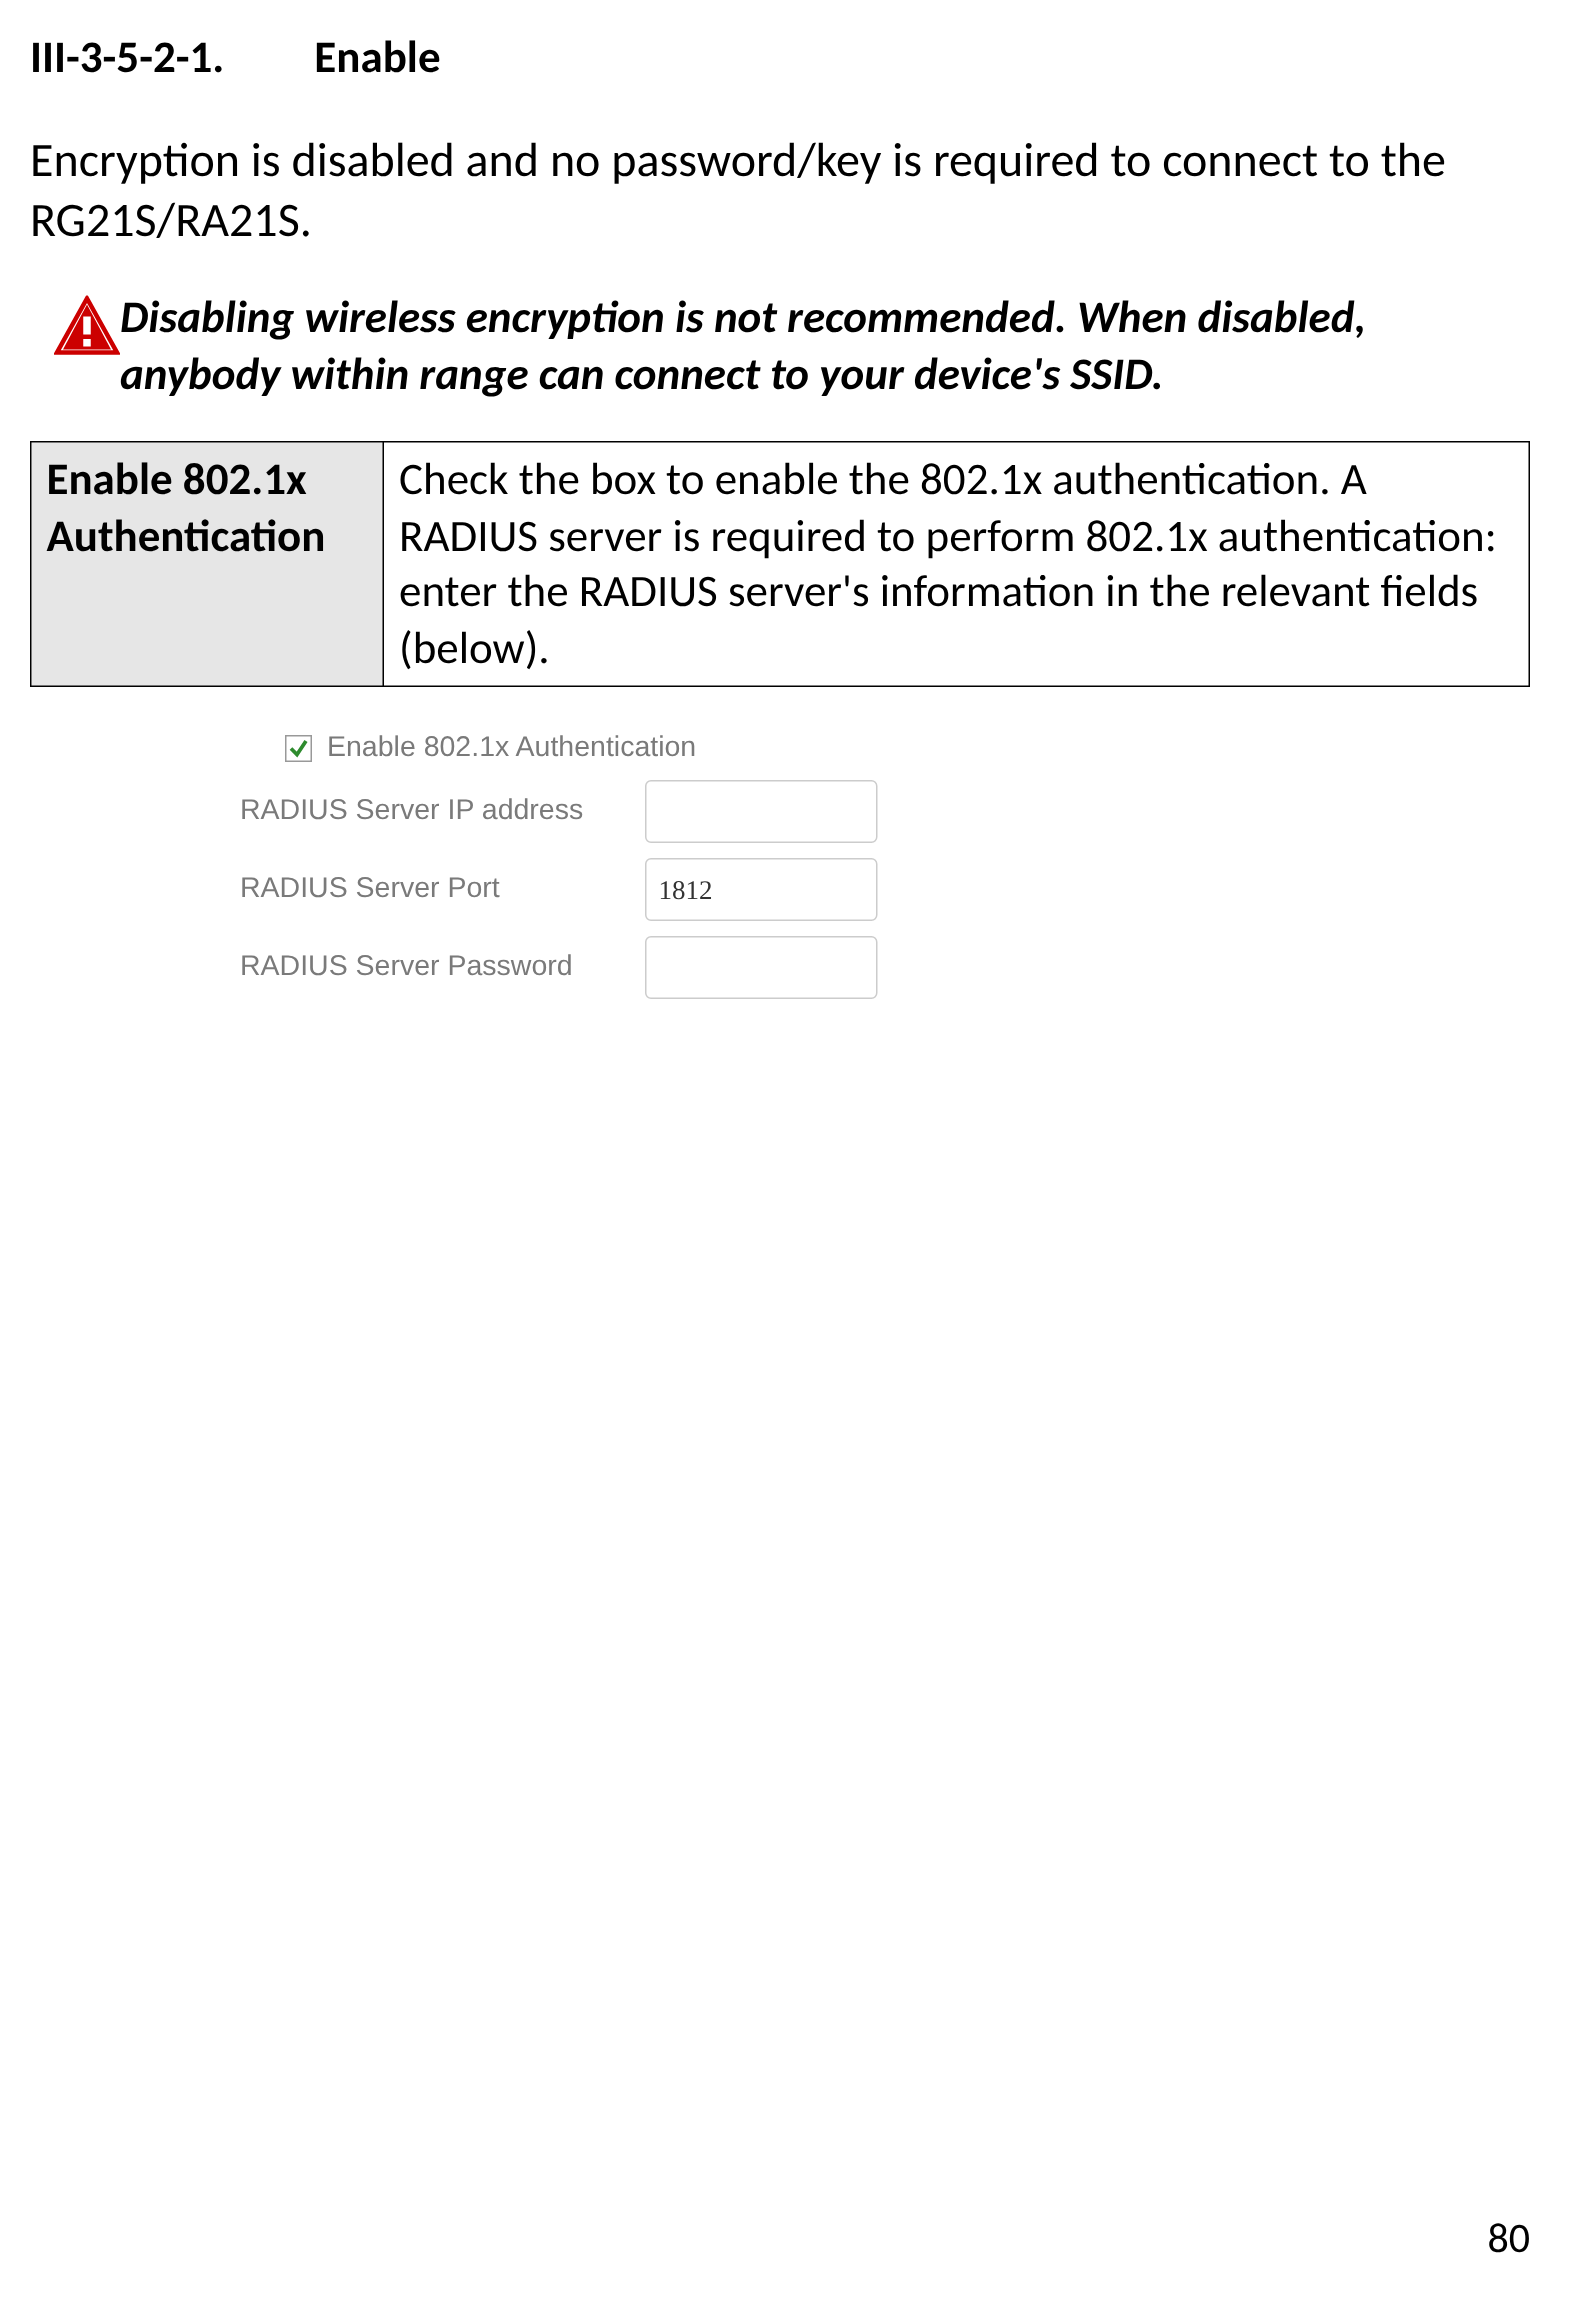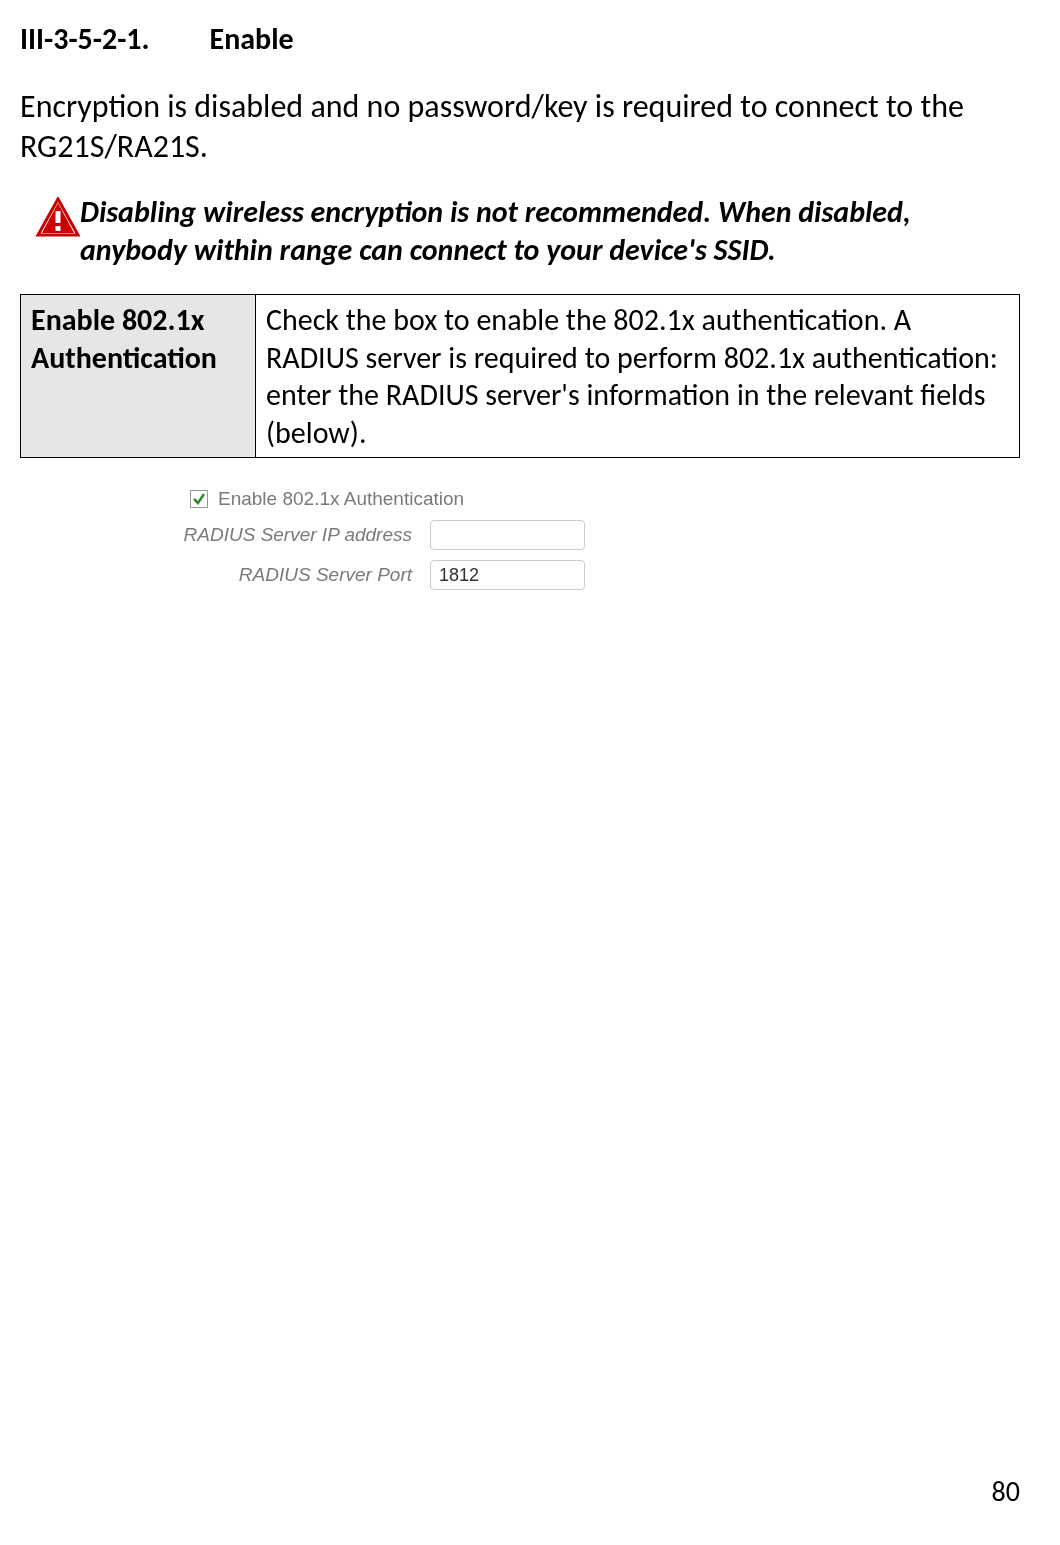--- a/index.html
+++ b/index.html
@@ -65,45 +65,45 @@
     color: #7a7a7a;
     font-size: 19px;
   }
   .form-row {
     display: flex;
     align-items: center;
     margin-bottom: 10px;
   }
   .form-label {
     width: 270px;
-    text-align: right;
+    text-align: left;
     padding-right: 18px;
-    font-style: italic;
   }
   .checkbox {
     width: 18px;
     height: 18px;
     border: 1px solid #999;
     background: #fff;
     display: inline-flex;
     align-items: center;
     justify-content: center;
     margin-right: 10px;
     margin-left: 30px;
   }
   .checkbox svg { display: block; }
   .text-input {
     width: 155px;
-    height: 30px;
+    height: 42px;
     border: 1px solid #ccc;
     border-radius: 4px;
     padding: 2px 8px;
     font-size: 18px;
     color: #333;
     background: #fff;
+    font-family: Liberation Serif, serif;
   }
   .page-num {
     position: absolute;
     bottom: 36px;
     right: 40px;
     font-size: 28px;
   }
 </style>
 </head>
 <body>
@@ -145,15 +145,19 @@
     <span>Enable 802.1x Authentication</span>
   </div>
   <div class="form-row">
     <span class="form-label">RADIUS Server IP address</span>
     <input class="text-input" type="text" value="" style="">
   </div>
   <div class="form-row">
     <span class="form-label">RADIUS Server Port</span>
     <input class="text-input" type="text" value="1812" style="">
   </div>
+  <div class="form-row">
+    <span class="form-label">RADIUS Server Password</span>
+    <input class="text-input" type="text" value="" style="">
+  </div>
 </div>
 
 <div class="page-num">80</div>
 
 </body></html>

